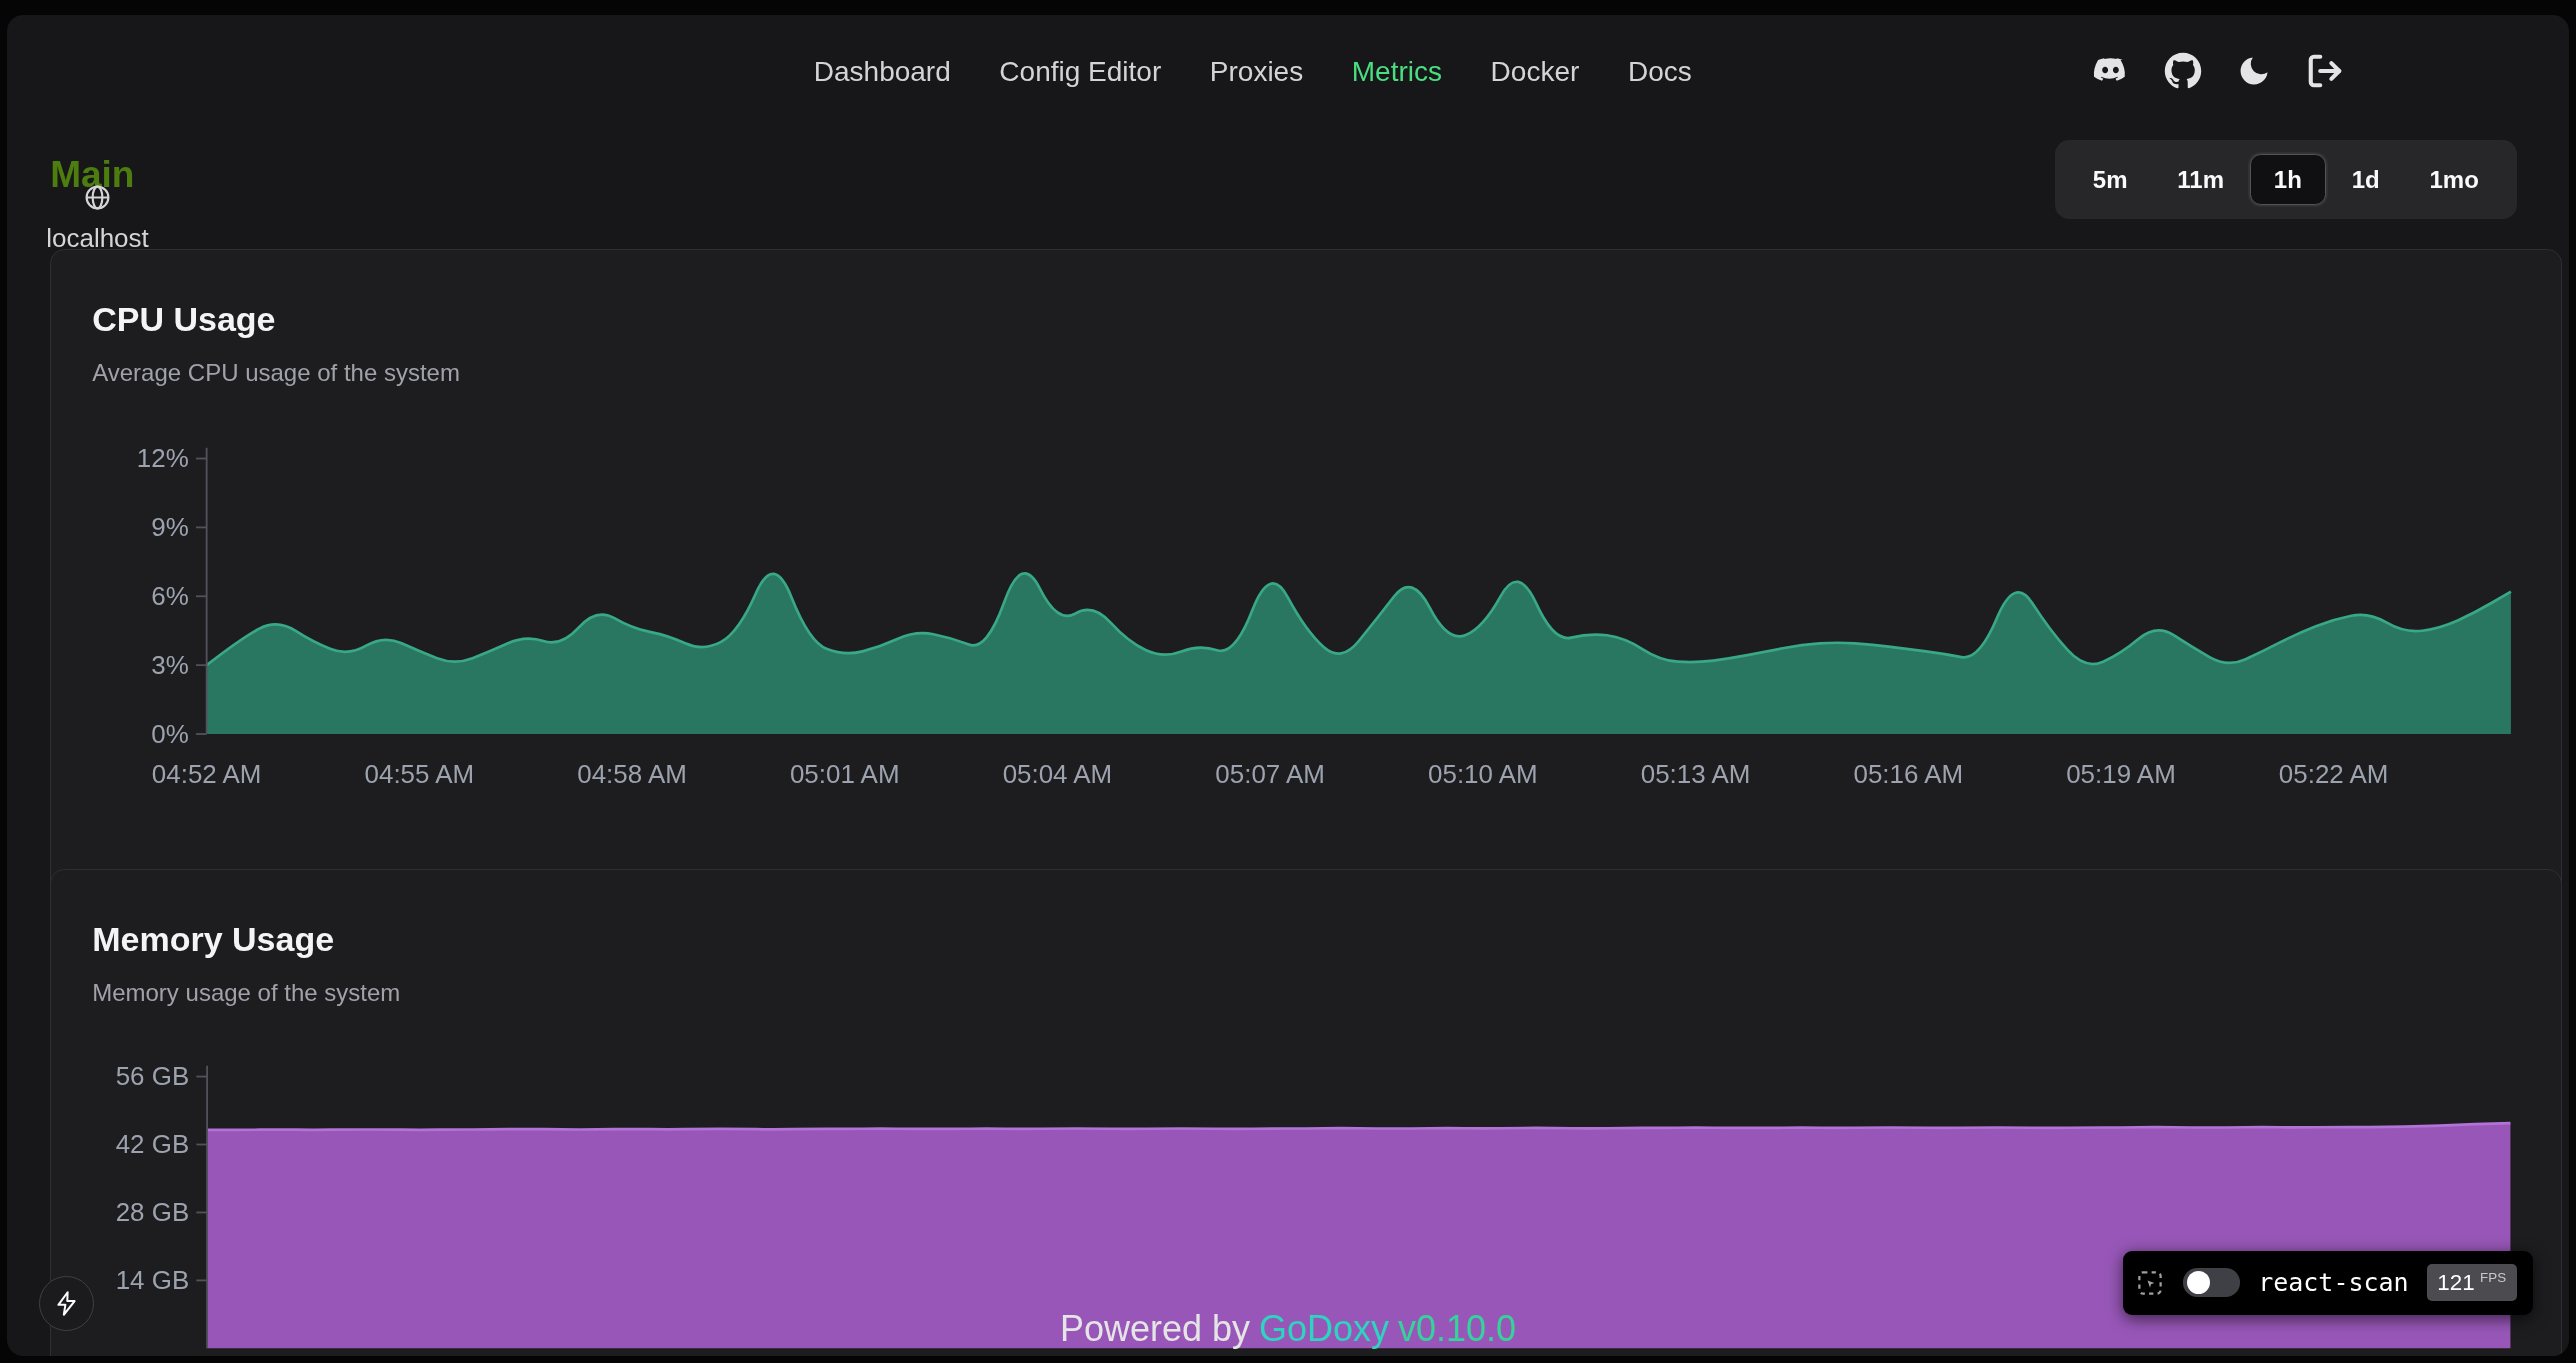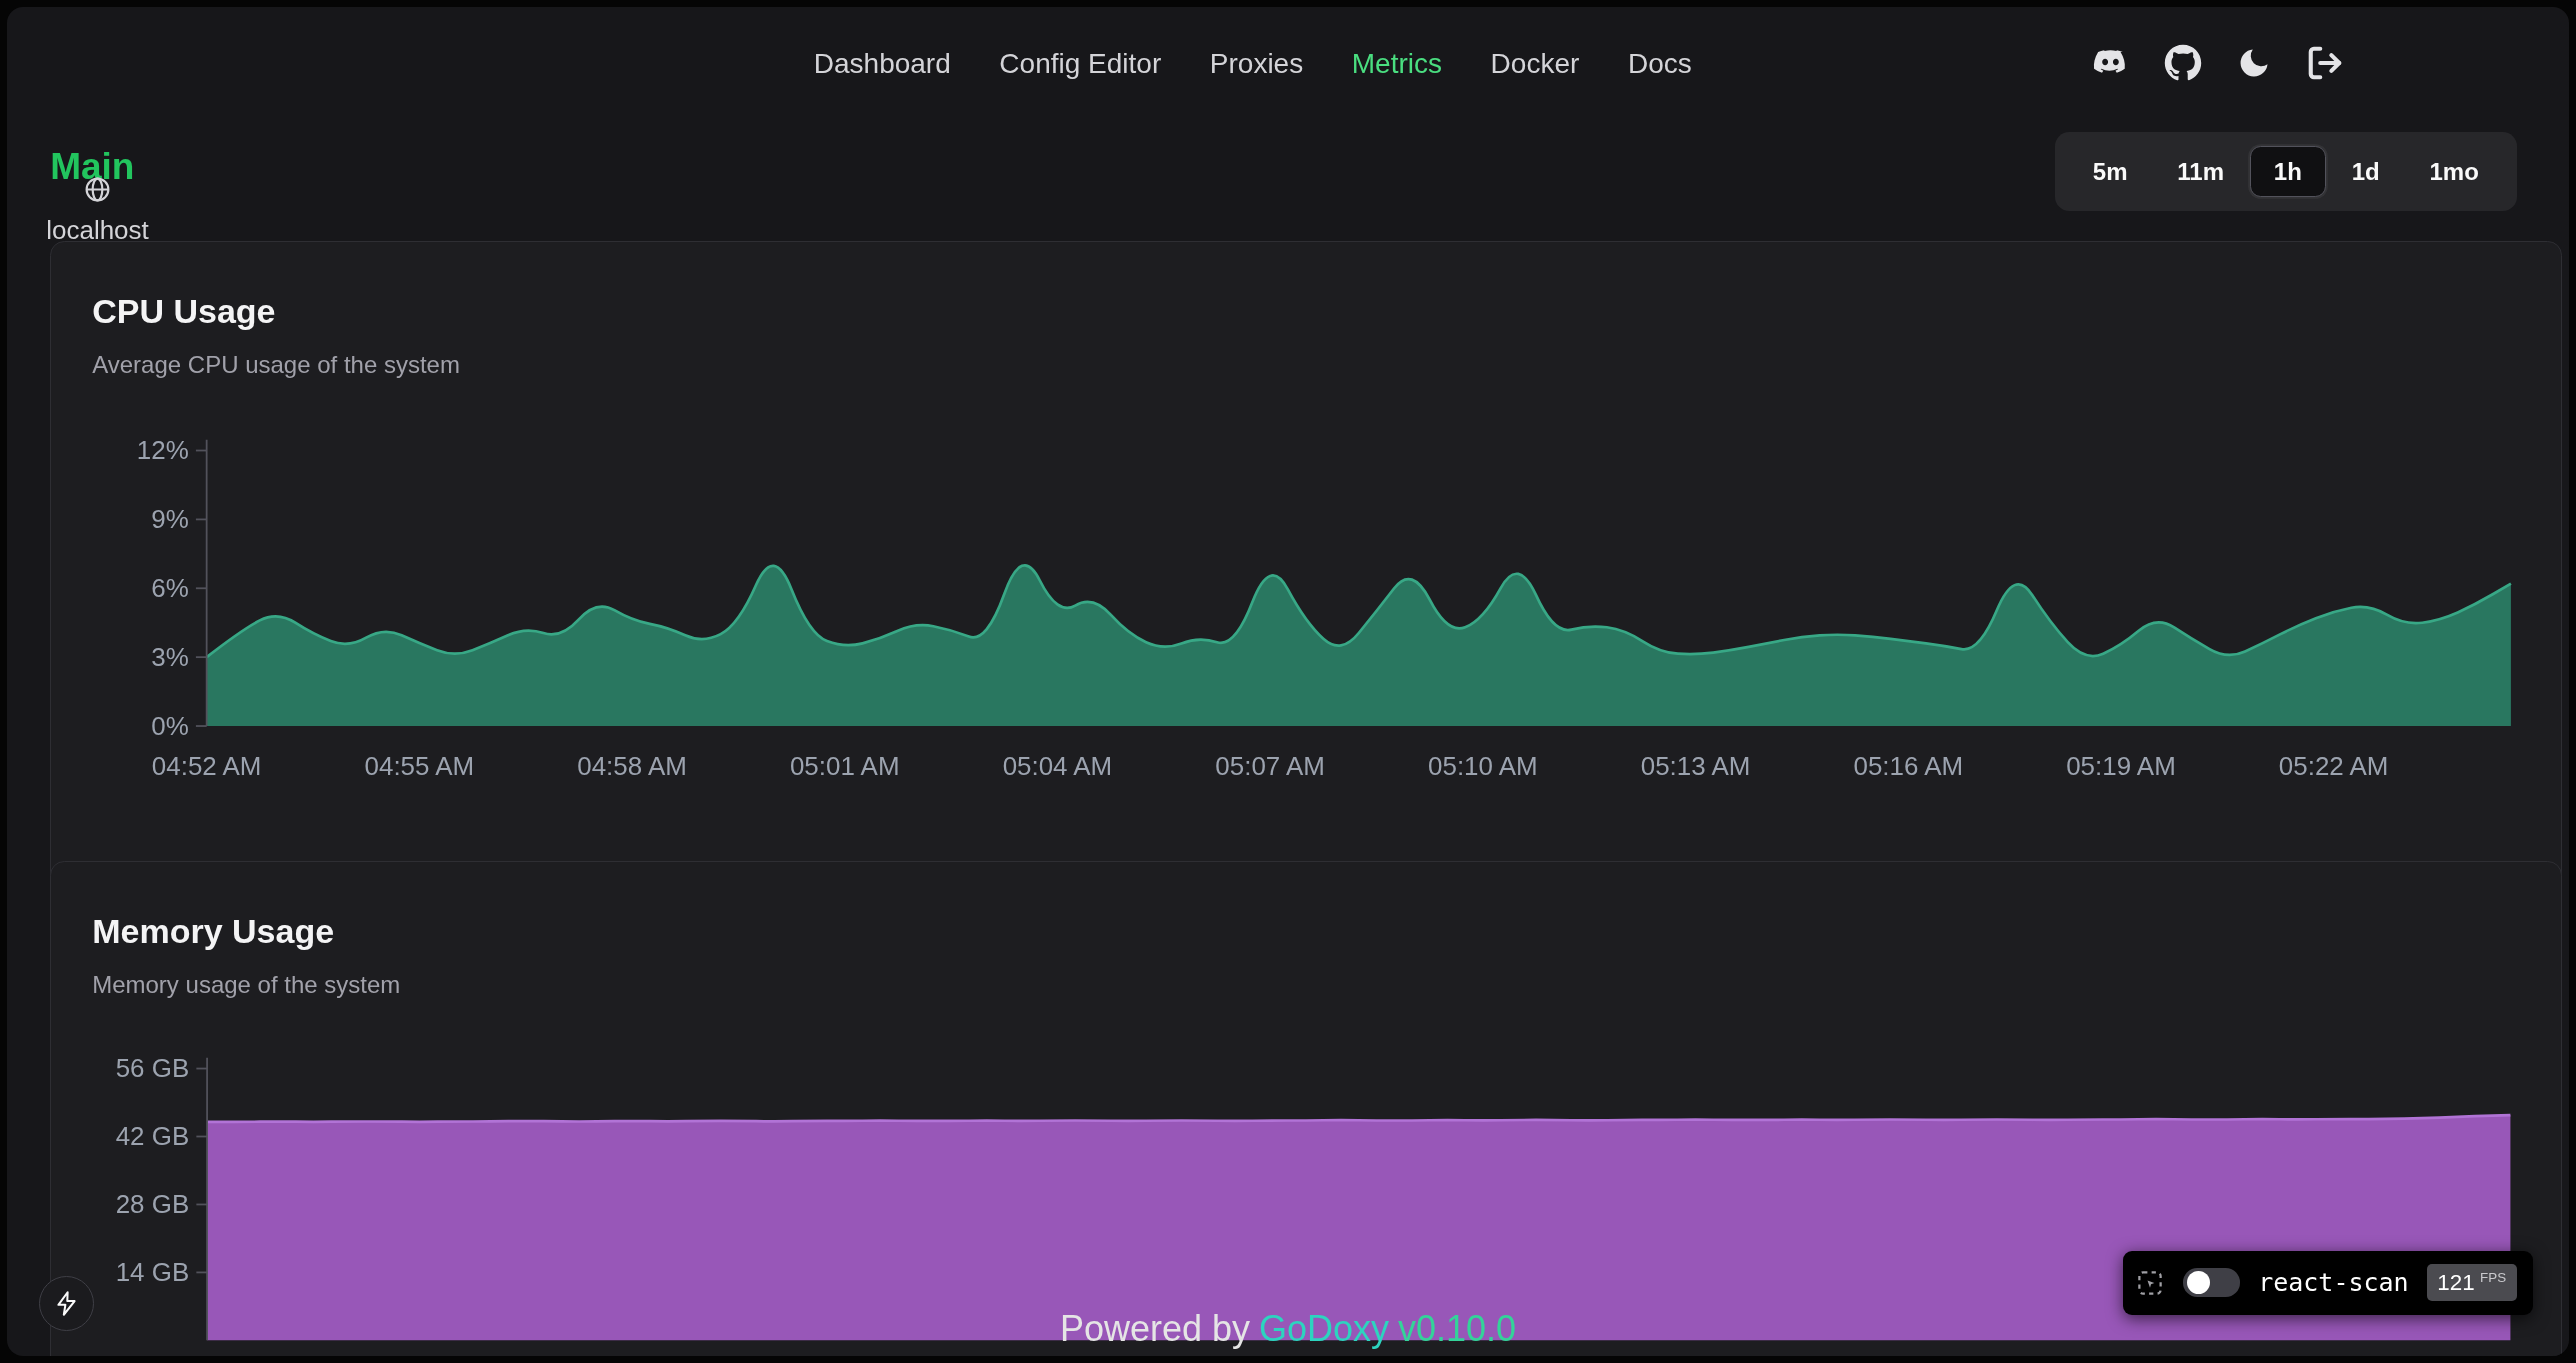--- a/index.html
+++ b/index.html
@@ -1,31 +1,31 @@
 <!DOCTYPE html>
 <html style="font-size:14.3px"><head>
 <meta charset="utf-8">
 <style>
   html,body{margin:0;padding:0;background:#050505;}
   body{width:2576px;height:1363px;overflow:hidden;position:relative;
        font-family:"Liberation Sans",sans-serif;color:#e5e5e5;}
-  .page{position:absolute;inset:7.2px;background:#17171a;border-radius:16px;overflow:hidden;}
+  .page{position:absolute;inset:7.2px;background:#17171a;border-radius:16px;overflow:hidden;margin-top:8px;}
 
   
   .topbar{position:absolute;top:0;left:0;right:0;height:107px;}
   .nav-list{position:absolute;top:34px;left:50%;transform:translateX(-54%);display:flex;gap:45px;}
   .nav-item{background:none;border:none;cursor:pointer;font-family:inherit;
             font-size:28px;font-weight:500;color:#d4d4d8;padding:5.4px 1.8px;line-height:1.2;}
   .nav-item.active{color:#4ade80;}
   .icon-row{position:absolute;top:36px;right:225px;display:flex;gap:34px;align-items:center;}
   .icon-btn{background:none;border:none;cursor:pointer;padding:0;display:flex;align-items:center;}
   .icon-btn svg{display:block;}
 
   
-  .page-title{position:absolute;left:43px;top:114px;font-size:37px;font-weight:600;color:#22c55e;}
+  .page-title{position:absolute;left:43px;top:114px;font-size:37px;font-weight:600;color:#4d7c0f;}
   .host-row{position:absolute;left:39px;top:168px;display:flex;align-items:center;gap:10.7px;
             font-size:26px;color:#d4d4d8;flex-direction:column;}
 
   
   .time-range{position:absolute;right:52px;top:125px;display:flex;align-items:center;
               background:#27272a;border-radius:14.3px;padding:14px;gap:1.8px;}
   .tr-btn{background:none;border:0.9px solid transparent;cursor:pointer;font-family:inherit;
           font-size:24px;font-weight:700;color:#fafafa;padding:12.5px 23px;border-radius:10.7px;line-height:1;}
   .tr-btn.active{background:#101012;border:0.9px solid #52525b;box-shadow:0 0 0 1.8px rgba(255,255,255,.06);}
 

